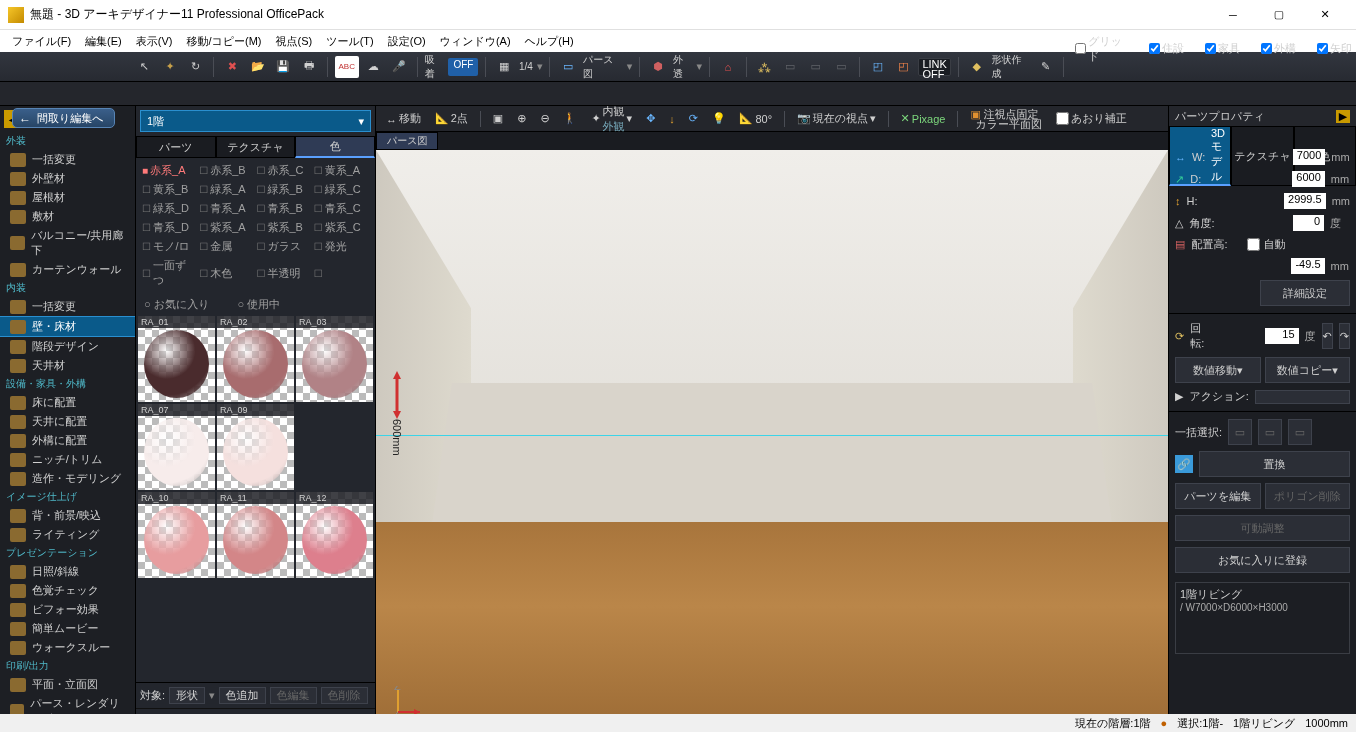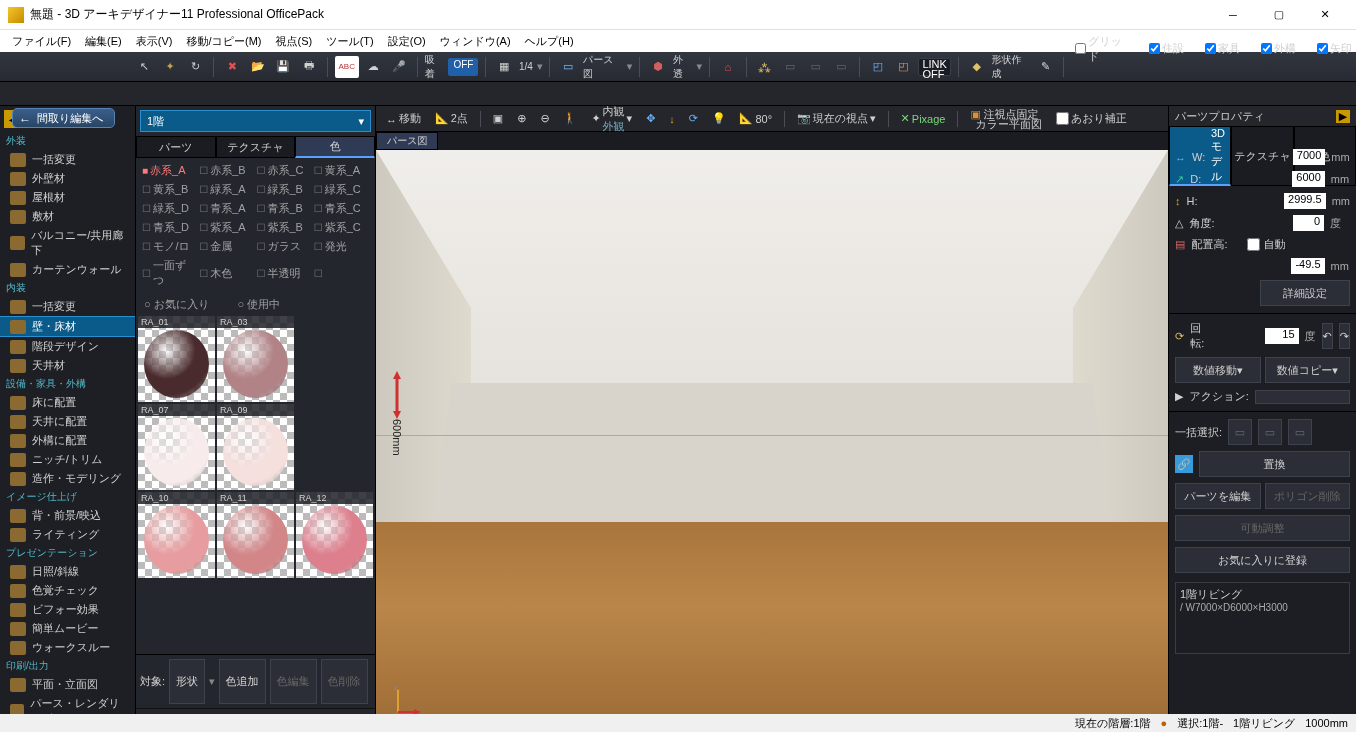--- a/index.html
+++ b/index.html
@@ -57,21 +57,21 @@
 .cat-grid span.sel { color:#ff7a7a; }
 .cat-grid span.sel:before { content:"■"; color:#ff7a7a; }
 .fav-row { display:flex; gap:28px; padding:4px 8px; font-size:10px; color:#a0a0a0; }
 .fav-row span:before { content:"○"; margin-right:3px; }
 .thumbs { flex:1; overflow:auto; padding:0 2px; }
 .thumb-row { display:grid; grid-template-columns:repeat(3,1fr); gap:2px; margin-bottom:2px; }
 .thumb { position:relative; height:86px; background-image:repeating-conic-gradient(#fff 0 25%, #bbb 0 50%); background-size:14px 14px; }
 .thumb .ball { position:absolute; top:14px; left:6px; right:6px; bottom:4px; border-radius:50%; }
 .thumb .lbl { position:absolute; top:0; left:0; right:0; background:rgba(30,32,38,.85); padding:1px 3px; font-size:9px; color:#d0d0d0; }
 .pal-bottom { border-top:1px solid #000; padding:4px; display:flex; align-items:center; gap:4px; font-size:10px; }
-.pal-bottom .btn { padding:14px 6px; background:#2b2e36; border:1px solid #3e424c; }
+.pal-bottom .btn { padding:0 6px; background:#2b2e36; border:1px solid #3e424c; }
 .pal-bottom .btn.dis { color:#666; }
 .pal-bottom2 { padding:4px; display:flex; align-items:center; gap:6px; font-size:10px; border-top:1px solid #111; }
 .pal-bottom2 .toggle { padding:1px 5px; background:#5c5c5c; border-radius:2px; font-size:9px; }
 
 
 .center { display:flex; flex-direction:column; background:#1d1f24; }
 .center-tools { height:26px; display:flex; align-items:center; gap:6px; padding:0 6px; background:#24262c; border-bottom:1px solid #000; font-size:10px; }
 .ct-btn { height:18px; padding:0 4px; display:flex; align-items:center; gap:2px; }
 .ct-sep { width:1px; height:16px; background:#4a4d55; margin:0 2px; }
 .view-tabs { height:18px; display:flex; background:#1a1c21; }
@@ -384,20 +384,24 @@
         <span>お気に入り</span>
         <span>使用中</span>
       </div>
       <div class="thumbs" id="thumbs">
           <div class="thumb-row">
             <div class="thumb">
               <div class="lbl">RA_01</div>
               <div class="ball" style="background: radial-gradient(circle at 35% 30%, rgba(255, 255, 255, 0.4), rgb(74, 43, 45) 45%, rgb(74, 43, 45) 70%, rgba(0, 0, 0, 0.267));"></div>
             </div>
             <div class="thumb">
+              <div class="lbl">RA_02</div>
+              <div class="ball" style="background: radial-gradient(circle at 35% 30%, rgba(255, 255, 255, 0.4), rgb(168, 108, 110) 45%, rgb(168, 108, 110) 70%, rgba(0, 0, 0, 0.267));"></div>
+            </div>
+            <div class="thumb">
               <div class="lbl">RA_03</div>
               <div class="ball" style="background: radial-gradient(circle at 35% 30%, rgba(255, 255, 255, 0.4), rgb(177, 130, 134) 45%, rgb(177, 130, 134) 70%, rgba(0, 0, 0, 0.267));"></div>
             </div>
           </div>
           <div class="thumb-row">
             <div class="thumb">
               <div class="lbl">RA_07</div>
               <div class="ball" style="background: radial-gradient(circle at 35% 30%, rgba(255, 255, 255, 0.4), rgb(247, 236, 235) 45%, rgb(247, 236, 235) 70%, rgba(0, 0, 0, 0.267));"></div>
             </div>
             <div class="thumb">

